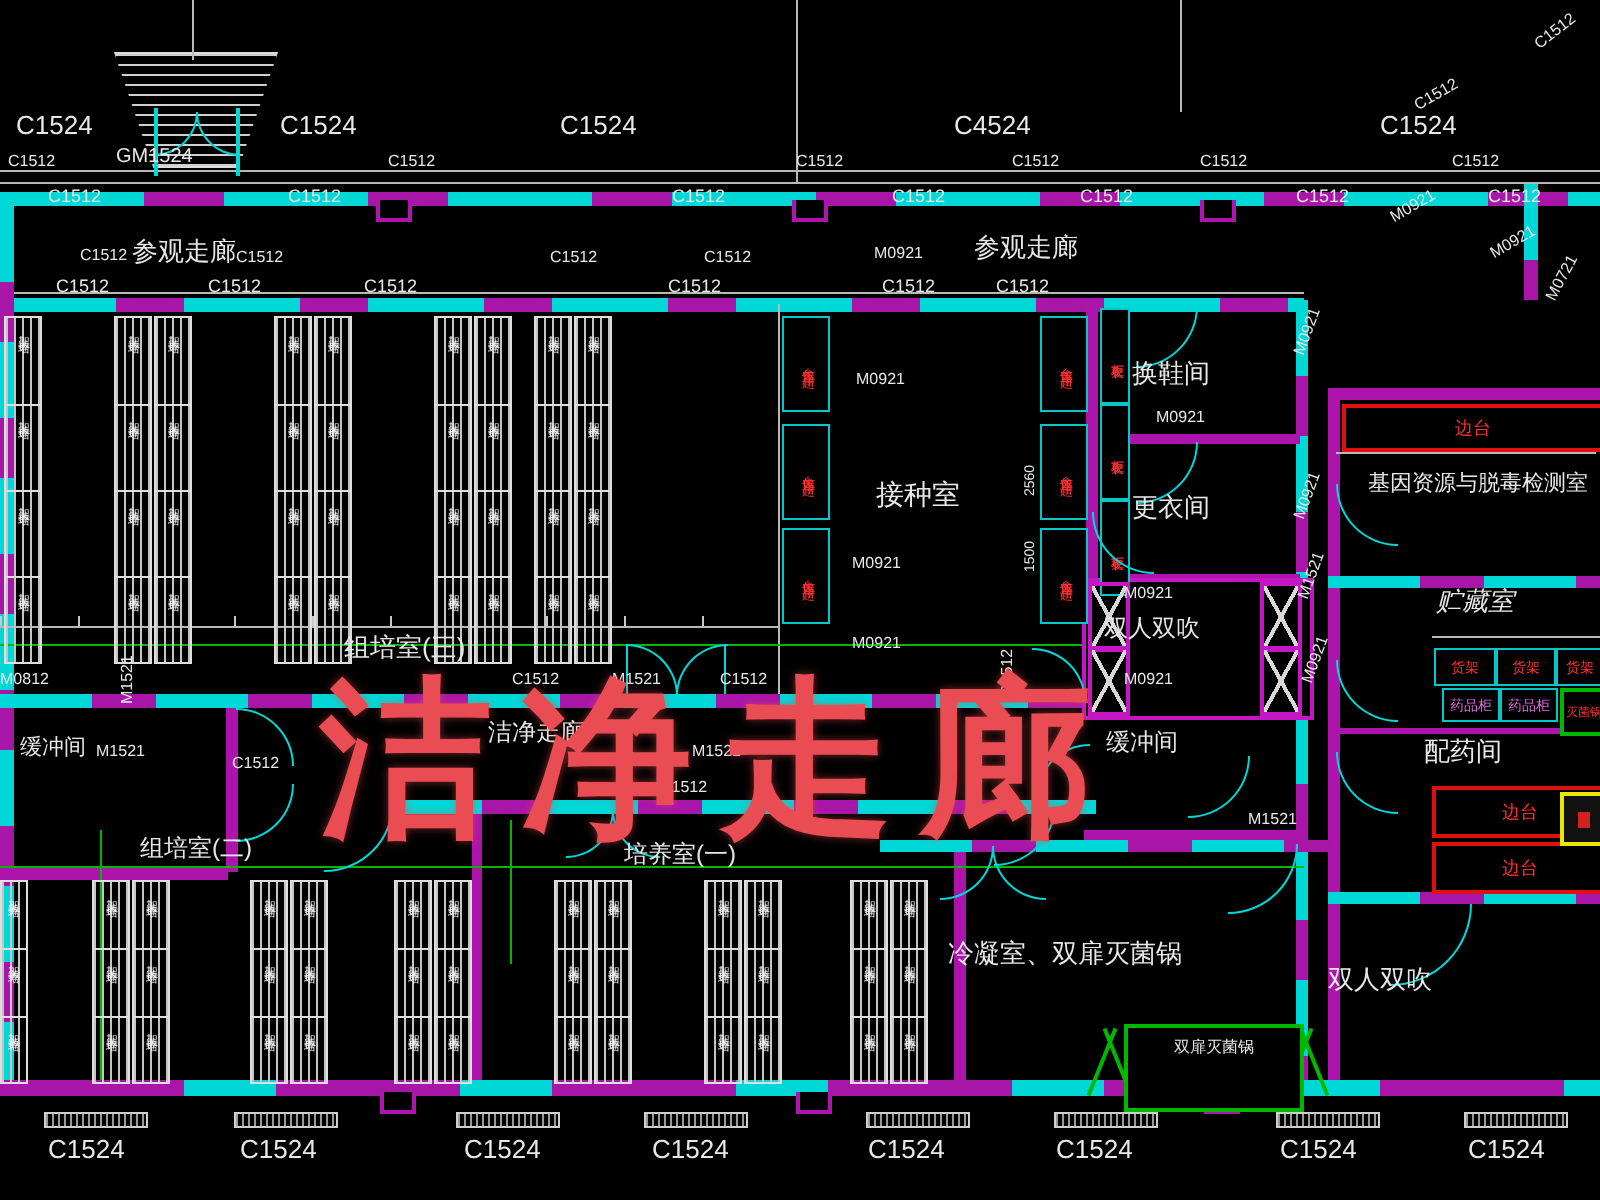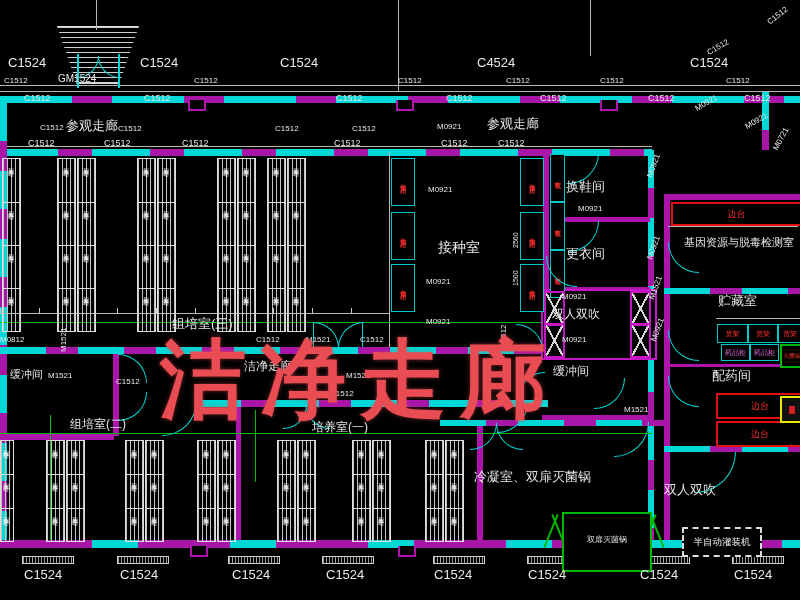--- a/index.html
+++ b/index.html
@@ -374,27 +374,24 @@
   <div class="redbox" style="left:716px;top:393px;width:84px;height:22px;z-index:16">
     <span>边台</span>
   </div>
   <div class="redbox" style="left:716px;top:421px;width:84px;height:22px;z-index:16">
     <span>边台</span>
   </div>
   <div class="yellowbox" style="left:780px;top:396px;width:20px;height:23px;z-index:17">
       <span class="mark"></span>
     </div>
 
-  <div class="greenbox" style="left:562px;top:512px;width:86px;height:36px;align-items:flex-start;padding-top:20px;z-index:16">
+  <div class="greenbox" style="left:562px;top:512px;width:86px;height:36px;align-items:flex-start;padding-top:4px;z-index:16">
     <span>双扉灭菌锅</span>
   </div>
 
-  <div class="dashedbox" style="left:682px;top:527px;width:76px;height:26px;z-index:16">
-    <span>半自动灌装机</span>
-  </div>
 
   <div id="labels-layer">
       <div class="lbl" style="left: 8px; top: 56px; font-size: 13px; z-index: 40;">C1524</div>
       <div class="lbl" style="left: 140px; top: 56px; font-size: 13px; z-index: 40;">C1524</div>
       <div class="lbl" style="left: 280px; top: 56px; font-size: 13px; z-index: 40;">C1524</div>
       <div class="lbl" style="left: 477px; top: 56px; font-size: 13px; z-index: 40;">C4524</div>
       <div class="lbl" style="left: 690px; top: 56px; font-size: 13px; z-index: 40;">C1524</div>
       <div class="lbl" style="left: 58px; top: 74px; font-size: 10px; z-index: 40;">GM1524</div>
       <div class="lbl" style="left: 766px; top: 20px; font-size: 8px; z-index: 40; transform: rotate(-38deg);">C1512</div>
       <div class="lbl" style="left: 706px; top: 50px; font-size: 8px; z-index: 40; transform: rotate(-30deg);">C1512</div>
@@ -456,21 +453,21 @@
       <div class="lbl" style="left: 646px; top: 258px; font-size: 8px; z-index: 40; transform: rotate(-70deg);">M0921</div>
       <div class="lbl" style="left: 648px; top: 298px; font-size: 8px; z-index: 40; transform: rotate(-70deg);">M1521</div>
       <div class="lbl" style="left: 650px; top: 340px; font-size: 8px; z-index: 40; transform: rotate(-70deg);">M0921</div>
       <div class="lbl" style="left: 512px; top: 248px; font-size: 7px; z-index: 40; transform: rotate(-90deg);">2560</div>
       <div class="lbl" style="left: 512px; top: 286px; font-size: 7px; z-index: 40; transform: rotate(-90deg);">1500</div>
       <div class="lbl" style="left: 70px; top: 418px; font-size: 12px; z-index: 40;">组培室(二)</div>
       <div class="lbl" style="left: 312px; top: 421px; font-size: 12px; z-index: 40;">培养室(一)</div>
       <div class="lbl" style="left: 474px; top: 470px; font-size: 13px; z-index: 40;">冷凝室、双扉灭菌锅</div>
       <div class="lbl" style="left: 664px; top: 483px; font-size: 13px; z-index: 40;">双人双吹</div>
       <div class="lbl" style="left: 684px; top: 237px; font-size: 11px; z-index: 40;">基因资源与脱毒检测室</div>
-      <div class="lbl" style="left: 718px; top: 294px; font-size: 13px; z-index: 40;">贮藏室</div>
+      <div class="lbl" style="left: 718px; top: 294px; font-size: 13px; z-index: 40; font-style: italic;">贮藏室</div>
       <div class="lbl" style="left: 712px; top: 369px; font-size: 13px; z-index: 40;">配药间</div>
       <div class="lbl" style="left: 24px; top: 568px; font-size: 13px; z-index: 40;">C1524</div>
       <div class="lbl" style="left: 120px; top: 568px; font-size: 13px; z-index: 40;">C1524</div>
       <div class="lbl" style="left: 232px; top: 568px; font-size: 13px; z-index: 40;">C1524</div>
       <div class="lbl" style="left: 326px; top: 568px; font-size: 13px; z-index: 40;">C1524</div>
       <div class="lbl" style="left: 434px; top: 568px; font-size: 13px; z-index: 40;">C1524</div>
       <div class="lbl" style="left: 528px; top: 568px; font-size: 13px; z-index: 40;">C1524</div>
       <div class="lbl" style="left: 640px; top: 568px; font-size: 13px; z-index: 40;">C1524</div>
       <div class="lbl" style="left: 734px; top: 568px; font-size: 13px; z-index: 40;">C1524</div>
     </div>

